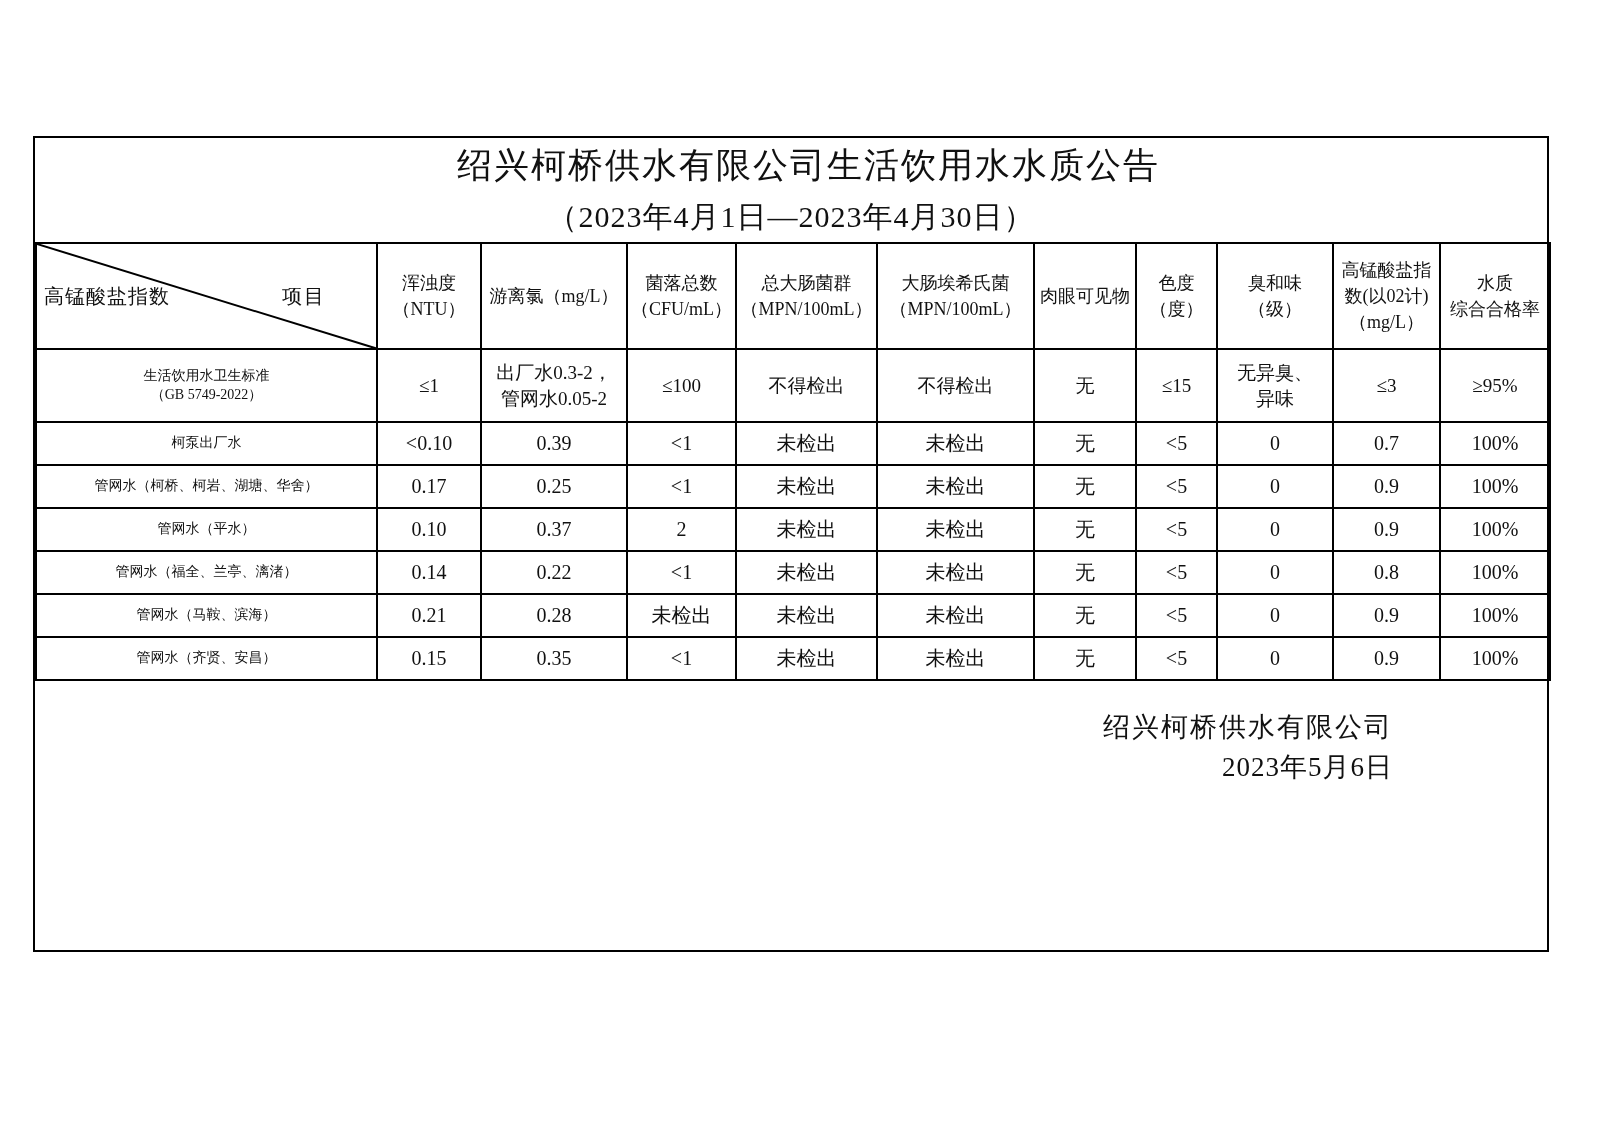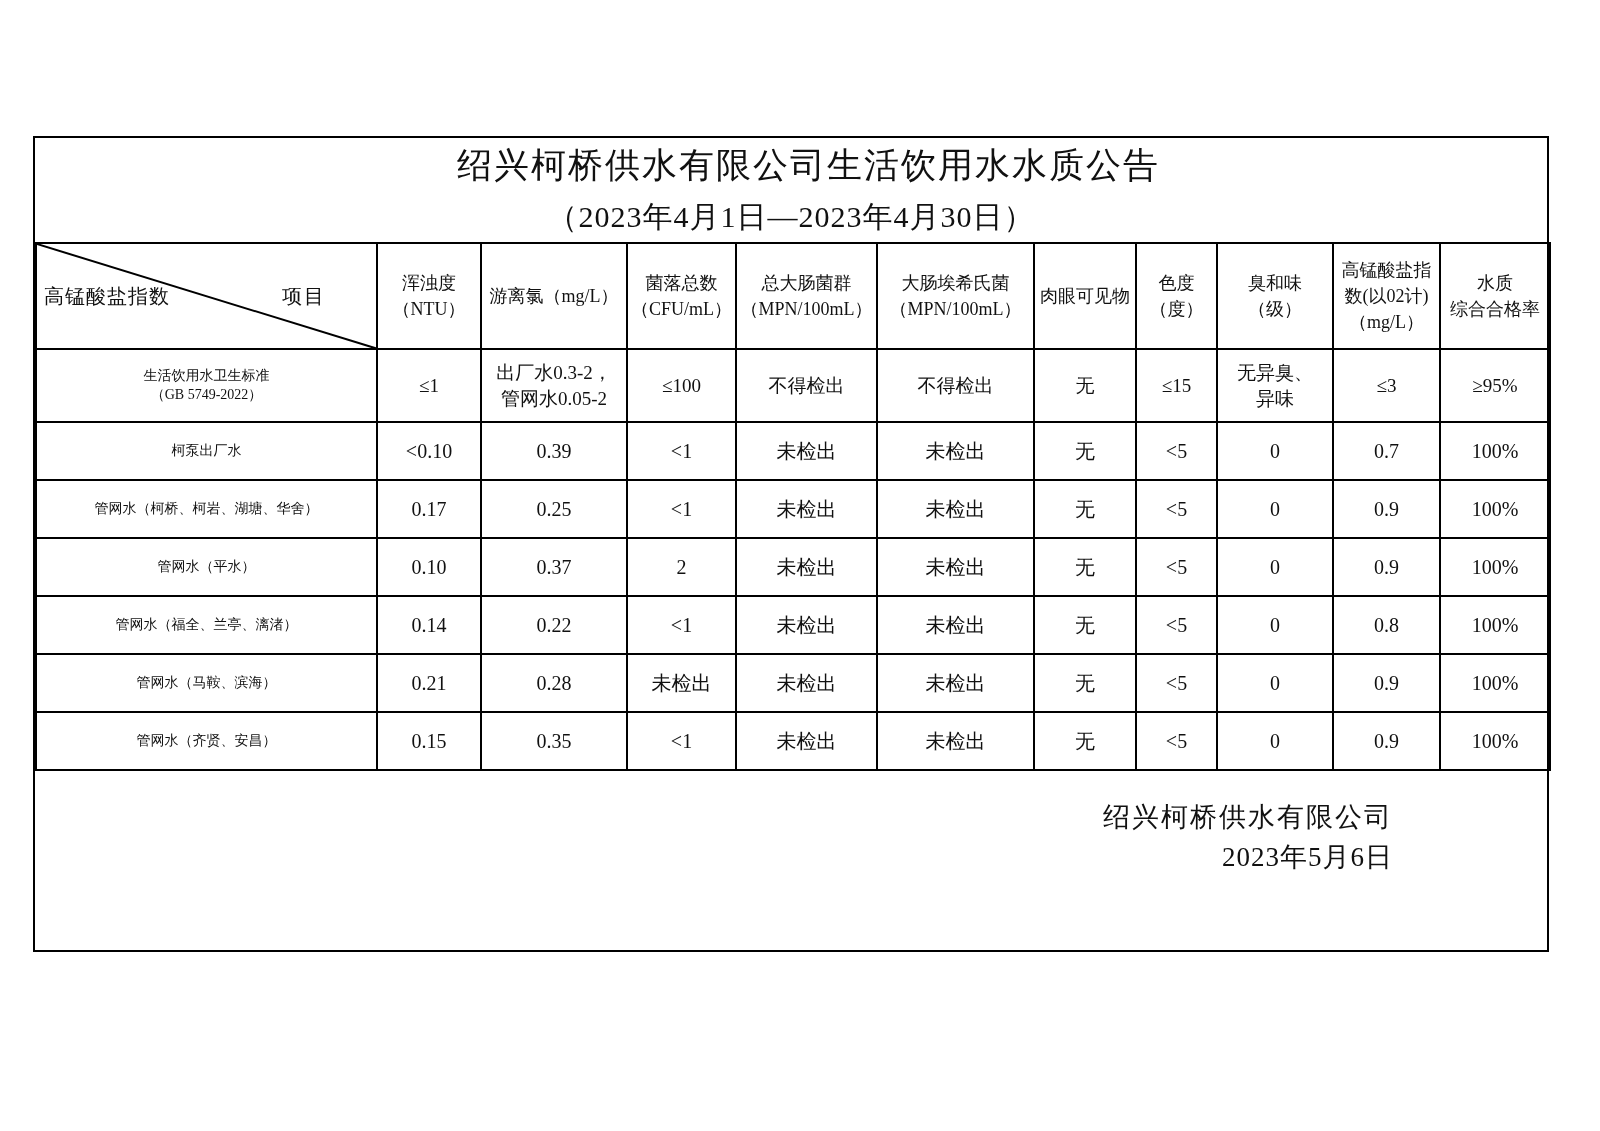--- a/index.html
+++ b/index.html
@@ -25,21 +25,21 @@
   table {
     width:100%; border-collapse:collapse; table-layout:fixed;
   }
   th, td {
     border:2px solid #000; text-align:center; vertical-align:middle;
     font-weight:normal; white-space:pre-line; overflow:hidden;
   }
   thead tr { height:95px; }
   th { font-size:18px; line-height:1.45; padding:0 2px; }
   td { font-size:20px; line-height:1.35; padding:0 5px; }
-  tbody tr { height:58px; }
+  tbody tr { height:43px; }
   tbody tr.std { height:73px; }
   tbody tr.std td.v-cell { font-size:19px; }
   td.name-cell { font-size:14px; }
   
   th.diag { position:relative; padding:0; }
   th.diag svg { position:absolute; inset:0; width:100%; height:100%; display:block; }
   .corner-sample {
     position:absolute; left:7px; top:50%; transform:translateY(-50%);
     font-size:20px; letter-spacing:1px;
   }

